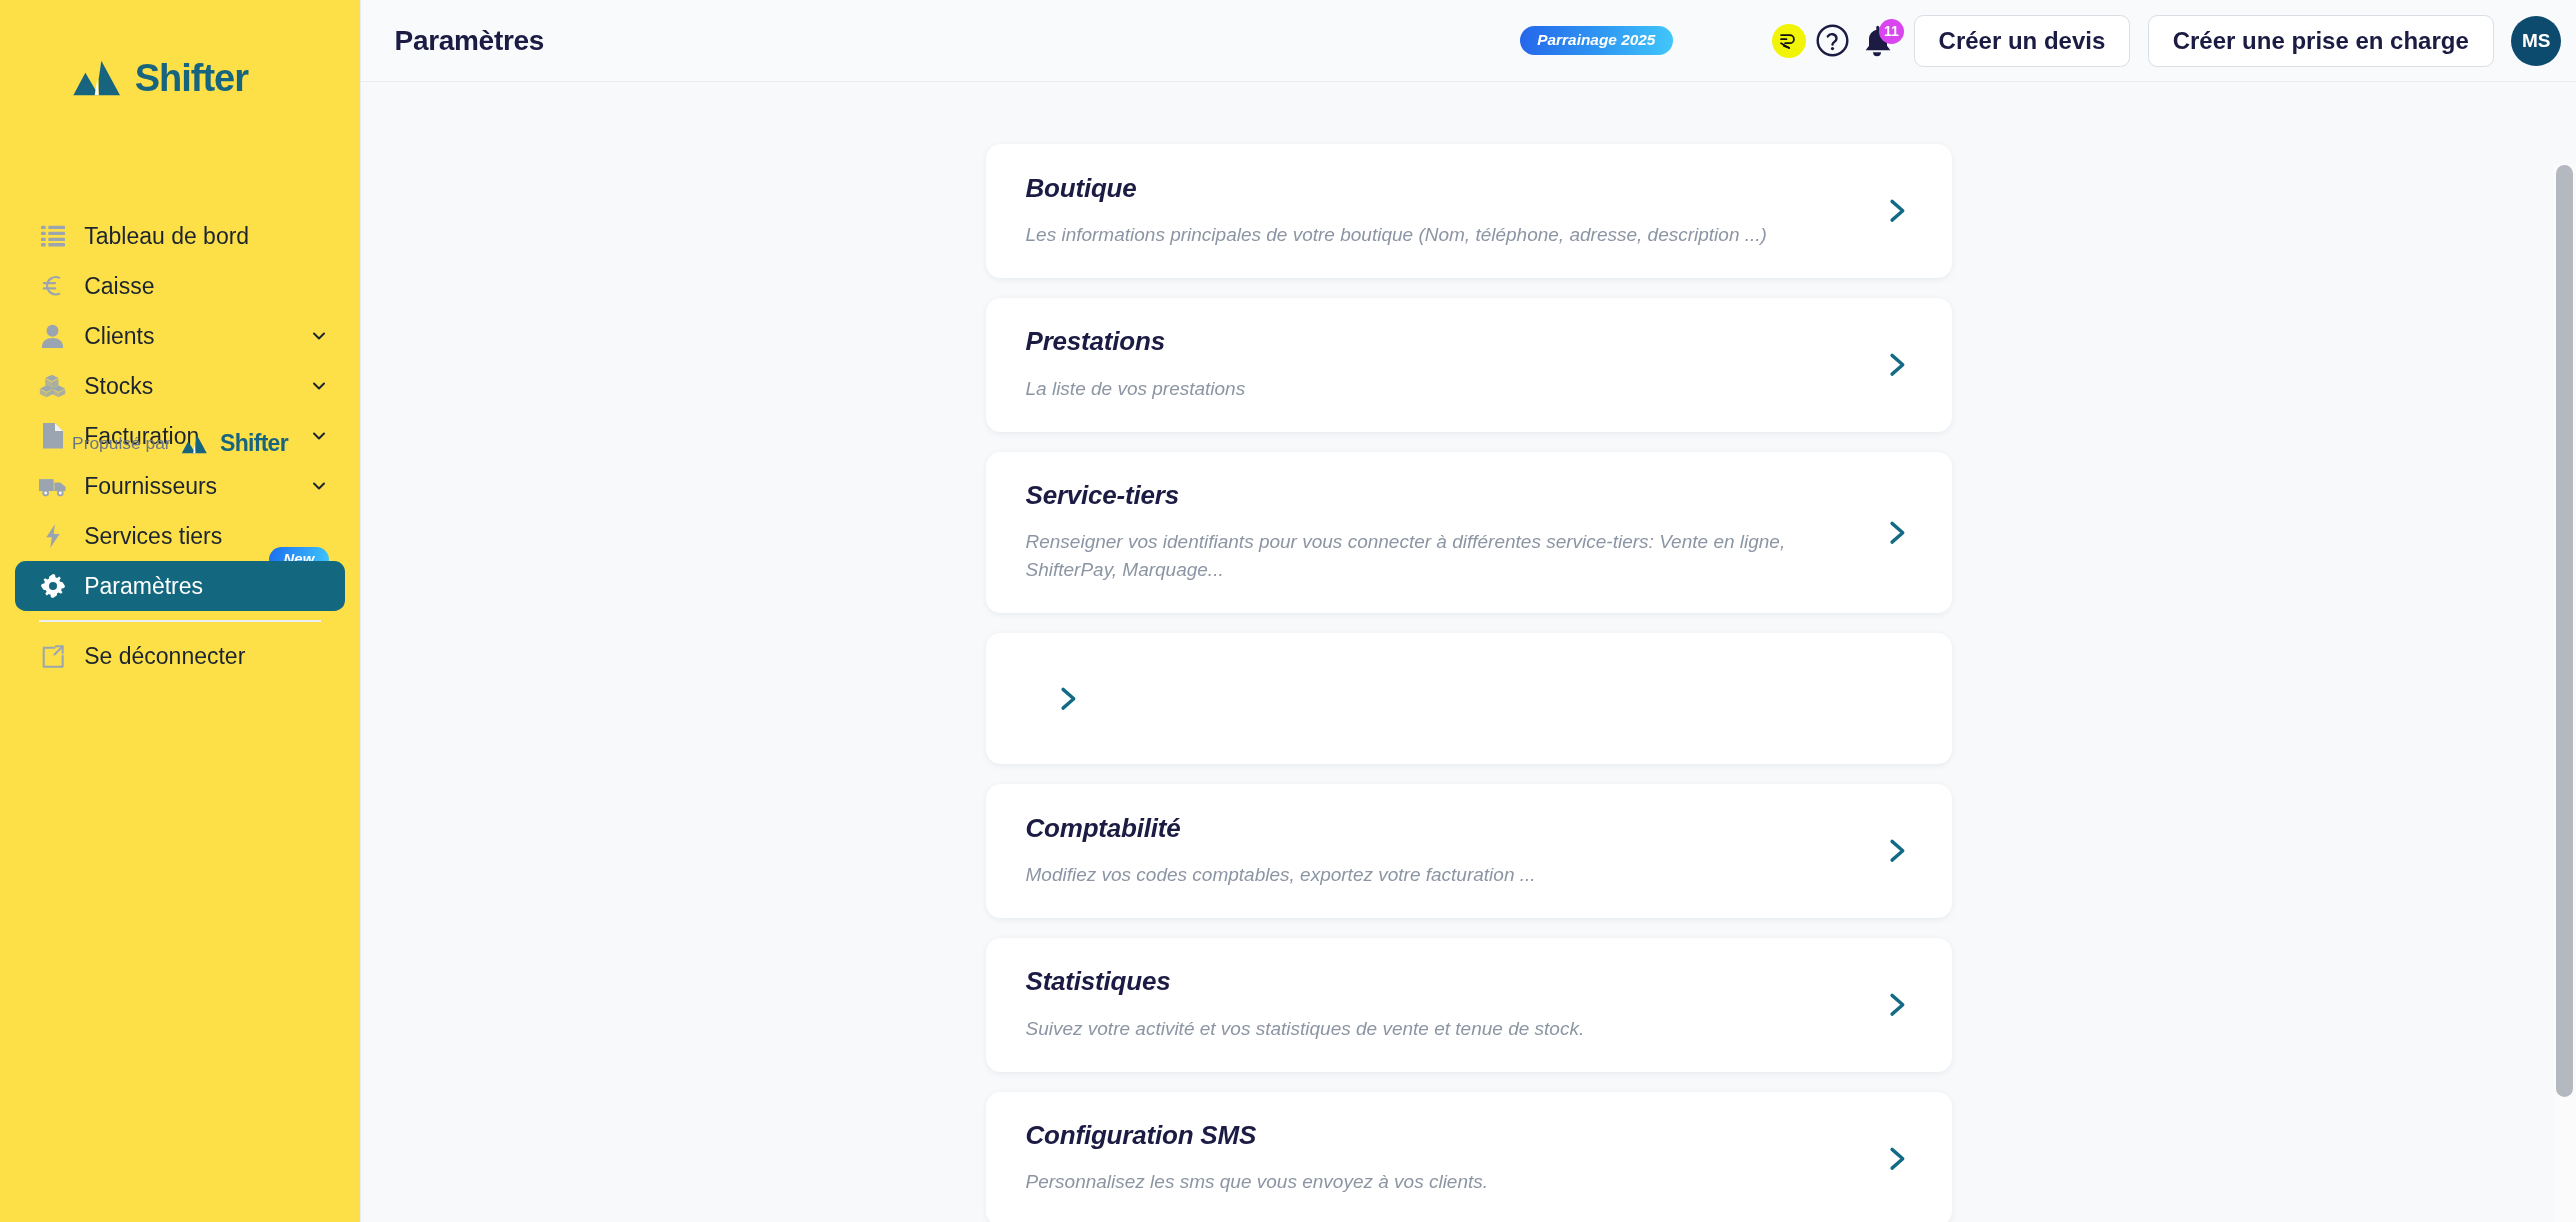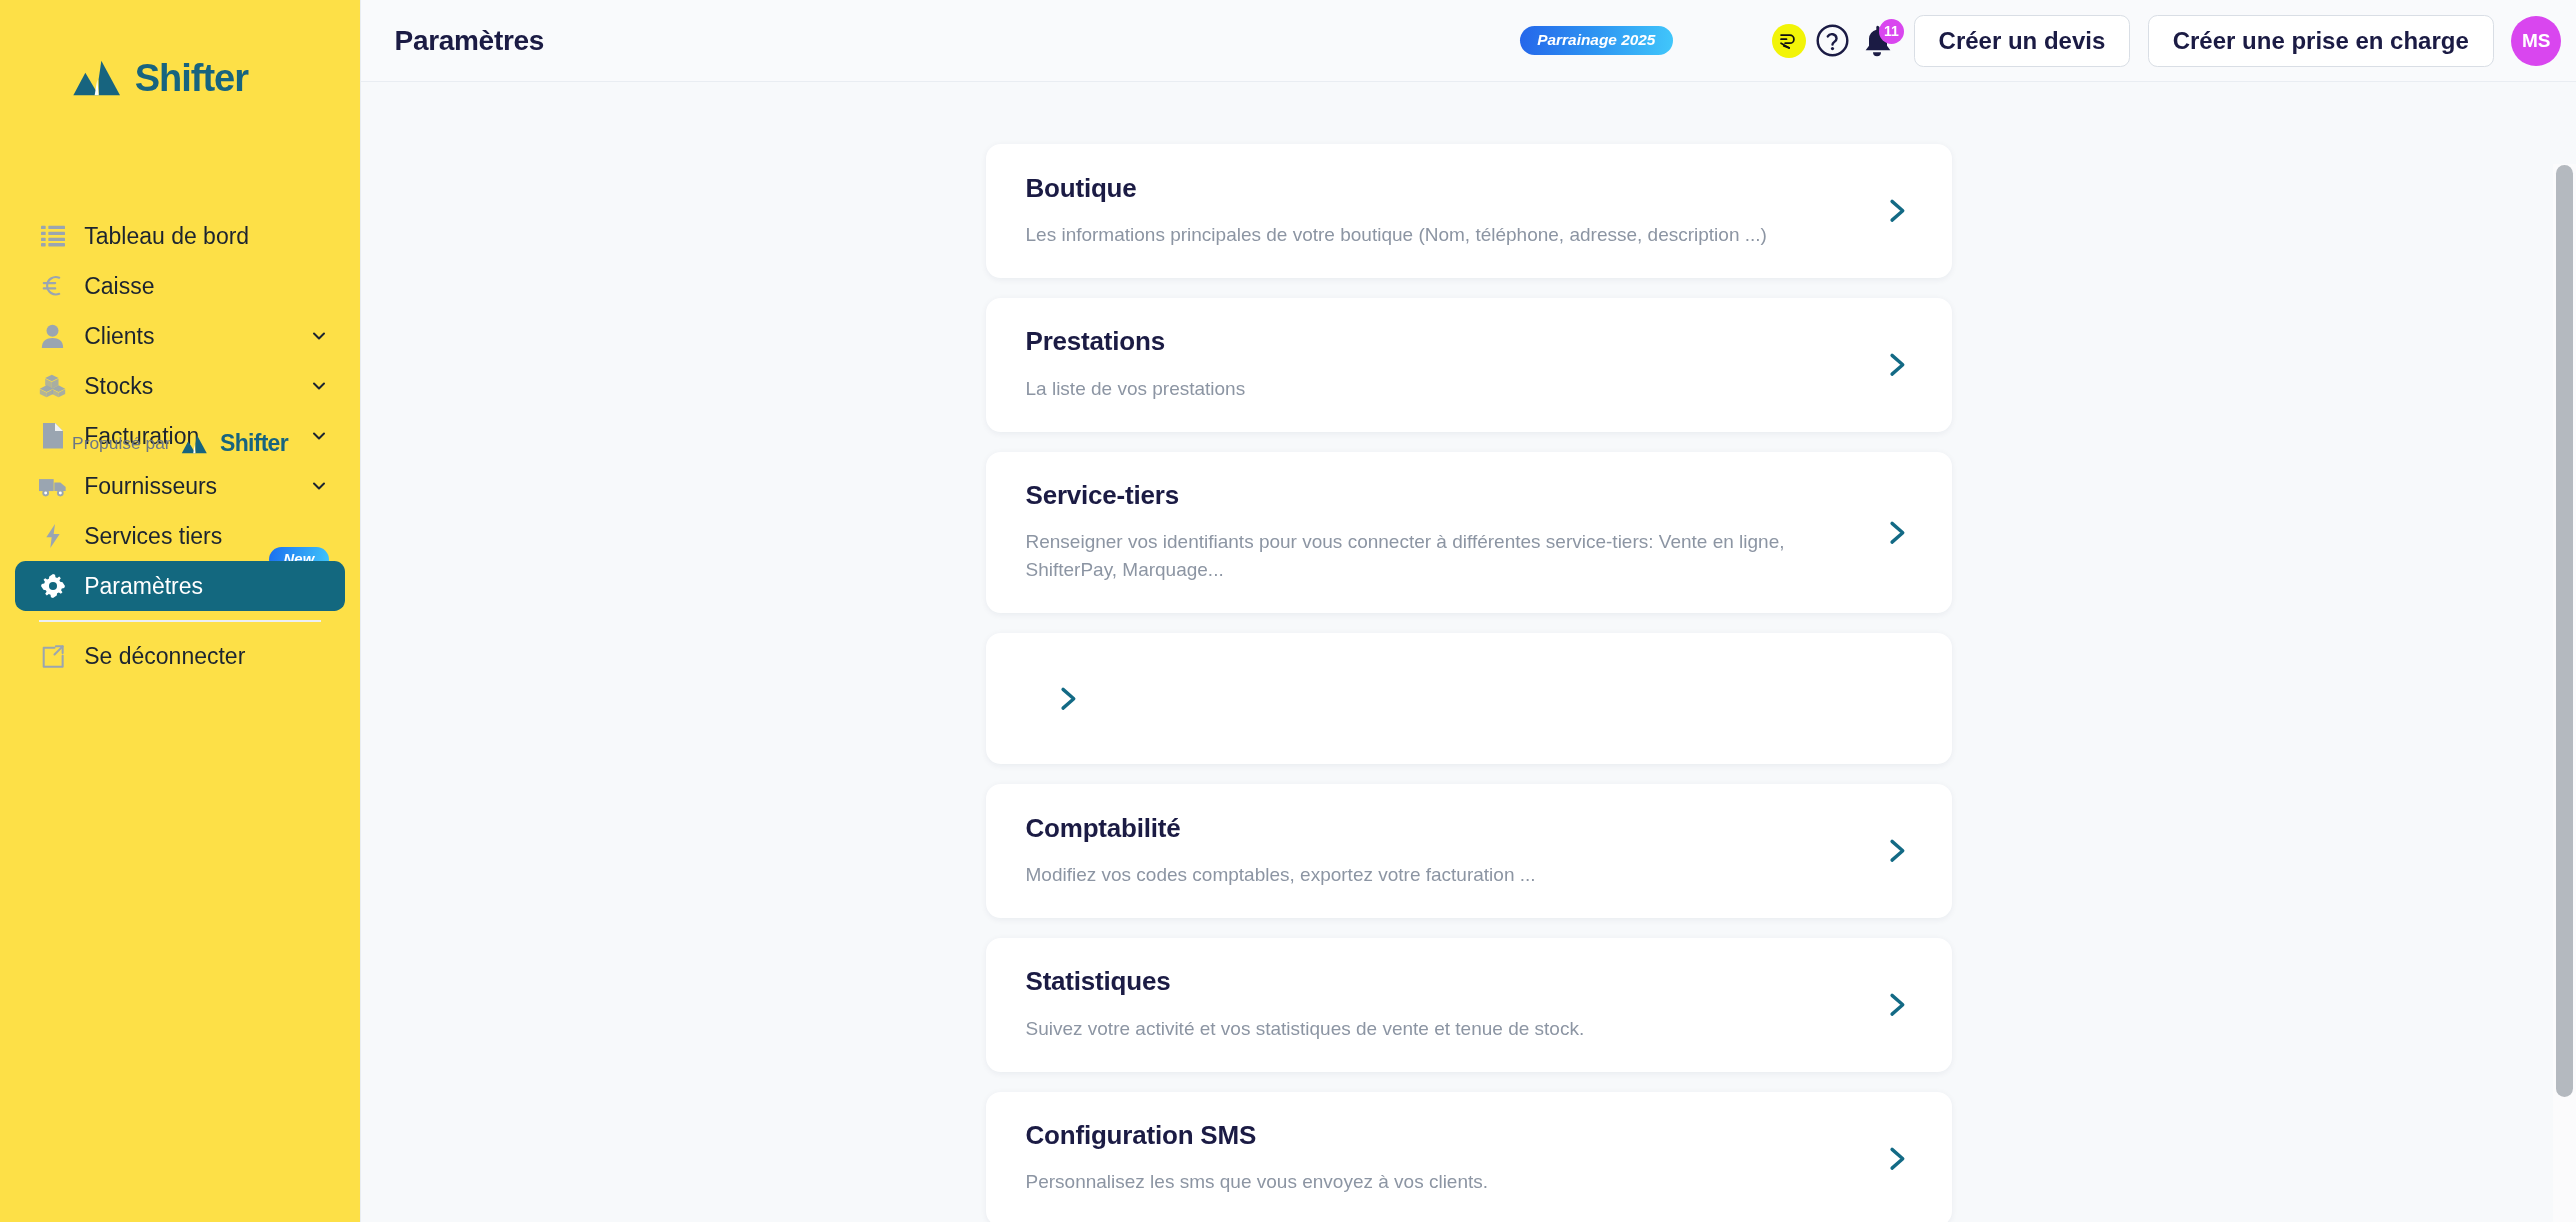--- a/index.html
+++ b/index.html
@@ -124,21 +124,21 @@
     color: #1b1b44;
     font-size: 24px; font-weight: 700;
     padding: 0 24px;
     display: flex; align-items: center; justify-content: center;
     cursor: pointer; white-space: nowrap;
     font-family: "Liberation Sans", sans-serif;
   }
   .btn-gap { width: 17.4px; flex:0 0 17.4px; }
   .avatar {
     width: 50px; height: 50px; border-radius: 50%;
-    background: #d946ef; color: #fff;
+    background: #0c4a6e; color: #fff;
     font-size: 19px; font-weight: 700;
     display:flex; align-items:center; justify-content:center;
     margin-left: 17.4px; cursor: pointer;
   }
 
   
   .content {
     flex: 1 1 auto; overflow: hidden; position: relative;
     background: #f7f9fb;
   }
@@ -150,21 +150,21 @@
   }
   .card {
     background: #ffffff;
     border-radius: 14.8px;
     box-shadow: 0 1.3px 6.7px rgba(25,40,70,0.06);
     padding: 29.5px 40px 29.5px 40px;
     display: flex; align-items: center;
     cursor: pointer;
     min-height: 131px;
   }
-  .card-body { flex: 1 1 auto; min-width: 0; }
+  .card-body { flex: 1 1 auto; min-width: 0; font-style: italic; }
   .card-title {
     font-size: 26px; font-weight: 700; color: #1b1b44;
     line-height: 1.15; letter-spacing: -0.2px;
   }
   .card-desc {
     margin-top: 17.4px;
     font-size: 19px; color: #8c95a3; line-height: 1.45;
     max-width: 792px;
   }
   .card-chevron { flex: 0 0 29.5px; margin-left: 27px; color: #136a85; display:flex; align-items:center; }

